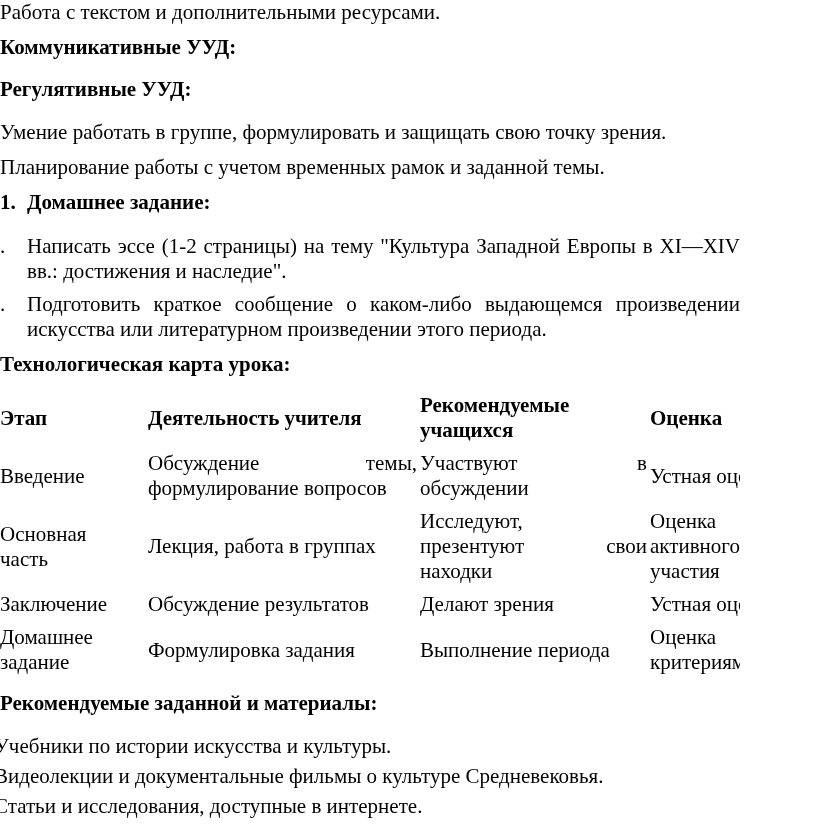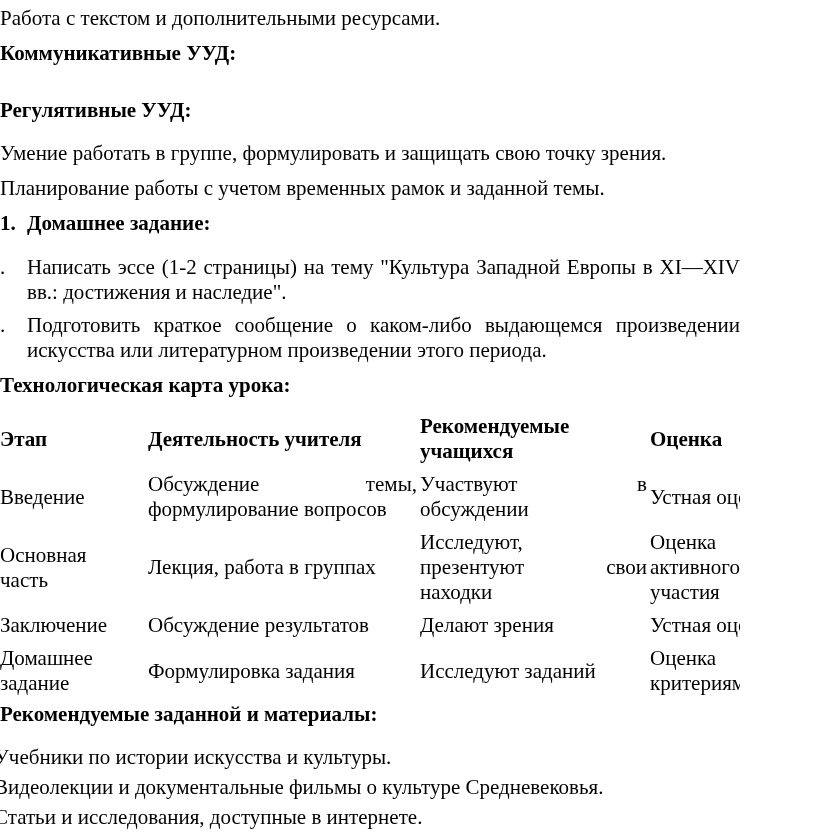--- a/index.html
+++ b/index.html
@@ -12,37 +12,37 @@
     height: 838px;
     overflow: hidden;
     font-family: "Liberation Serif", "DejaVu Serif", serif;
     color: #000000;
     font-size: 21px;
     line-height: 25px;
   }
   .page {
     width: 740px;
     height: 838px;
-    padding-top: 6px;
+    padding-top: 0;
     box-sizing: border-box;
     overflow: hidden;
   }
   .para {
     margin: 0 0 10px 0;
   }
   .b { font-weight: bold; }
 
   .mb10 { margin-bottom: 10px; }
-  .mb17 { margin-bottom: 32px; }
+  .mb17 { margin-bottom: 17px; }
   .mb18 { margin-bottom: 18px; }
   .mb19 { margin-bottom: 19px; }
   .mb20 { margin-bottom: 12px; }
   .mb8  { margin-bottom: 8px; }
   .mb5  { margin-bottom: 5px; }
-  .mb2  { margin-bottom: 2px; }
+  .mb2  { margin-bottom: 12px; }
 
   
   .hrow {
     display: flex;
     align-items: flex-start;
   }
   .hrow .marker {
     flex: 0 0 27px;
     width: 27px;
   }
@@ -177,21 +177,21 @@
         <td class="ml">Обсуждение результатов</td>
         <td class="ml">Делают зрения</td>
         <td class="ml">Устная оценка</td>
       </tr>
       <tr>
         <td class="ml">
             <div>Домашнее</div>
             <div>задание</div>
           </td>
         <td class="ml">Формулировка задания</td>
-        <td class="ml">Исследуют заданий</td>
+        <td class="ml">Выполнение периода</td>
         <td class="ml">
             <div>Оценка по</div>
             <div>критериям</div>
           </td>
       </tr>
     </tbody>
   </table>
 
   <p class="para b mb18">Рекомендуемые заданной и материалы:</p>
 

